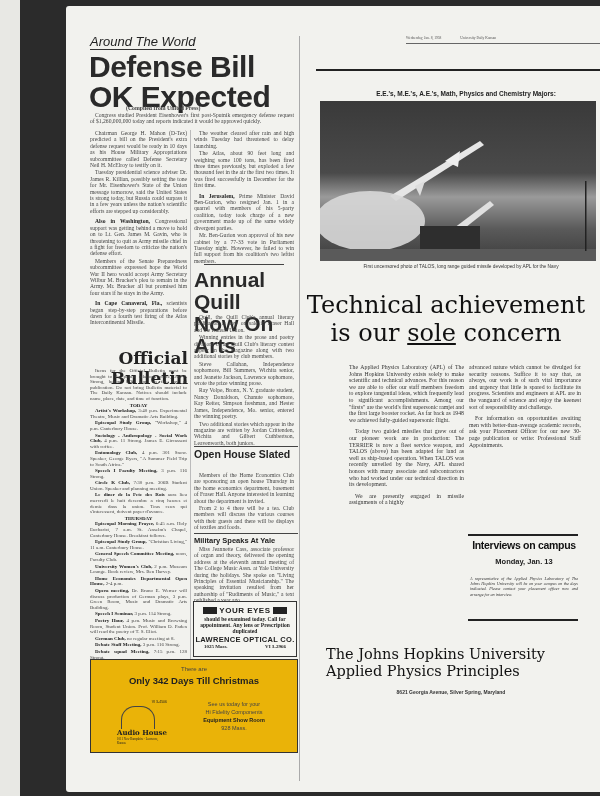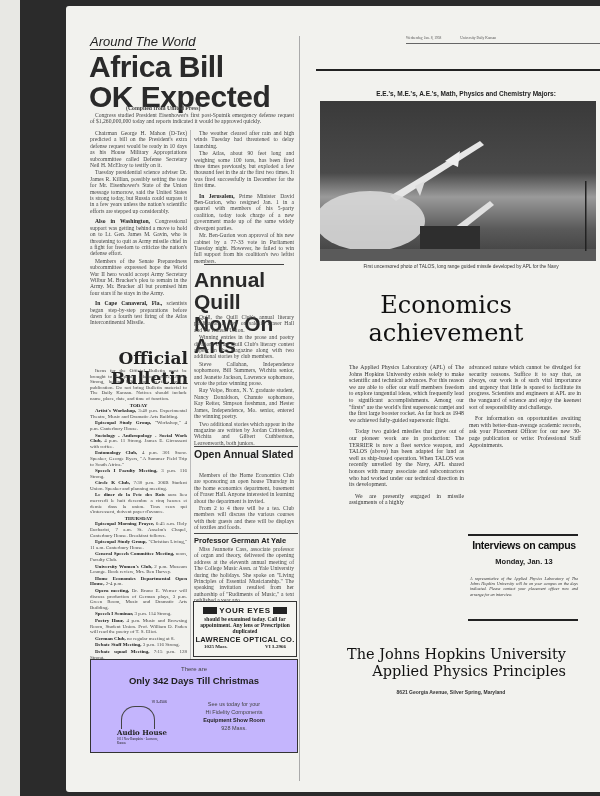--- a/index.html
+++ b/index.html
@@ -36,21 +36,21 @@
     <span>Wednesday, Jan. 8, 1958</span>
     <span style="margin-left:18px;">University Daily Kansan</span>
     <span style="float:right;">Page 5</span>
   </div>
   <div class="abs" style="left:340px;top:37px;width:224px;height:0.8px;background:#666;"></div>
 
   <div class="vline" style="left:233px;top:30px;height:745px;background:#aaa;"></div>
 
   <div class="abs kicker sans" style="left:24px;top:28px;border-bottom:1px solid #333;">Around The World</div>
   <div class="abs big-head sans" style="left:23px;top:46px;">
-    <div>Africa Bill</div>
+    <div>Defense Bill</div>
     <div>OK Expected</div>
   </div>
   <div class="abs" style="left:60px;top:99px;font-size:5.8px;font-weight:bold;color:#444;">(Compiled from United Press)</div>
   <div class="abs body" style="left:24px;top:106px;width:204px;">
       <p>Congress studied President Eisenhower's first post-Sputnik emergency defense request of $1,260,000,000 today and reports indicated it would be approved quickly.</p>
     </div>
 
   <div class="abs body" style="left:24px;top:124px;width:97px;">
     <p>Chairman George H. Mahon (D-Tex) predicted a bill on the President's extra defense request would be ready in 10 days as his House Military Appropriations subcommittee called Defense Secretary Neil H. McElroy to testify on it.</p>
     <p>Tuesday presidential science adviser Dr. James R. Killian, possibly setting the tone for Mr. Eisenhower's State of the Union message tomorrow, said the United States is strong today, but Russia could surpass it in a few years unless the nation's scientific efforts are stepped up considerably.</p>
@@ -105,47 +105,47 @@
   </div>
   <div class="abs body" style="left:128px;top:308px;width:100px;">
     <p>Quill, the Quill Club's annual literary publication is now on sale in Fraser Hall and the Kansas Union.</p>
     <p>Winning entries in the prose and poetry divisions of the Quill Club's literary contest appear in the magazine along with two additional stories by club members.</p>
     <p>Steve Callahan, Independence sophomore, Bill Summers, Wichita senior, and Jeanette Jackson, Lawrence sophomore, wrote the prize winning prose.</p>
     <p>Ray Volpe, Bronx, N. Y. graduate student, Nancy Donaldson, Chanute sophomore, Kay Reiter, Simpson freshman, and Hester James, Independence, Mo. senior, entered the winning poetry.</p>
     <p>Two additional stories which appear in the magazine are written by Jordan Crittenden, Wichita and Gilbert Cuthbertson, Leavenworth, both juniors.</p>
   </div>
 
   <div class="abs mid-head sans" style="left:128px;top:440px;width:104px;border-top:1px solid #444;padding-top:2px;">
-    <div>Open Annual Slated</div>
+    <div>Open House Slated</div>
   </div>
   <div class="abs body" style="left:128px;top:466px;width:100px;">
     <p>Members of the Home Economics Club are sponsoring an open house Thursday in the home economics department, basement of Fraser Hall. Anyone interested in learning about the department is invited.</p>
     <p>From 2 to 4 there will be a tea. Club members will discuss the various courses with their guests and there will be displays of textiles and foods.</p>
   </div>
 
-  <div class="abs sans" style="left:128px;top:527px;width:104px;font-size:7.5px;font-weight:bold;color:#222;border-top:1px solid #444;padding-top:2px;">Professor German At Yale</div>
+  <div class="abs sans" style="left:128px;top:527px;width:104px;font-size:7.5px;font-weight:bold;color:#222;border-top:1px solid #444;padding-top:2px;">Military Speaks At Yale</div>
   <div class="abs body" style="left:128px;top:540px;width:100px;">
     <p>Miss Jeannette Cass, associate professor of organ and theory, delivered the opening address at the eleventh annual meeting of The College Music Assn. at Yale University during the holidays. She spoke on "Living Principles of Essential Musicianship." The speaking invitation resulted from her authorship of "Rudiments of Music," a text published a year ago.</p>
   </div>
 
   <div class="abs box" style="left:127px;top:595px;width:102px;height:54px;background:#f5f5f1;">
     <div class="sans" style="text-align:center;margin-top:4px;font-size:8px;font-weight:bold;letter-spacing:0.5px;">
       <span style="display:inline-block;width:14px;height:7px;background:#222;vertical-align:middle;"></span>
       <span>YOUR EYES</span>
       <span style="display:inline-block;width:14px;height:7px;background:#222;vertical-align:middle;"></span>
     </div>
     <div style="text-align:center;font-size:5.5px;line-height:6px;font-weight:bold;padding:1px 4px;">should be examined today. Call for appointment. Any lens or Prescription duplicated</div>
     <div class="sans" style="text-align:center;font-size:7.5px;font-weight:bold;letter-spacing:0.3px;">LAWRENCE OPTICAL CO.</div>
     <div style="font-size:5px;font-weight:bold;padding:0 10px;">
       <span>1025 Mass.</span>
       <span style="float:right;">VI 3-2966</span>
     </div>
   </div>
 
-  <div class="abs box" style="left:24px;top:653px;width:206px;height:92px;background:#c4b5fd;">
+  <div class="abs box" style="left:24px;top:653px;width:206px;height:92px;background:#eab308;">
     <div class="sans" style="text-align:center;margin-top:6px;font-size:6px;color:#444;">There are</div>
     <div class="sans" style="text-align:center;margin-top:3px;font-size:9.5px;font-weight:bold;">Only 342 Days Till Christmas</div>
     <div class="abs" style="left:26px;top:40px;width:50px;height:45px;">
       <div class="sans" style="font-size:3.5px;text-align:right;">VI 3-4506</div>
       <div style="position:absolute;left:4px;top:6px;width:32px;height:22px;border:1px solid #444;border-bottom:none;border-radius:14px 14px 0 0;"></div>
       <div style="position:absolute;left:0px;top:28px;font-family:'DejaVu Serif',serif;font-size:7px;font-weight:bold;">Audio House</div>
       <div style="position:absolute;left:0px;top:37px;font-size:3px;width:50px;">1011 New Hampshire · Lawrence, Kansas</div>
     </div>
     <div class="abs sans" style="left:88px;top:40px;width:110px;text-align:center;font-size:5.5px;line-height:8px;color:#444;">
       <div>See us today for your</div>
@@ -166,38 +166,39 @@
       <ellipse cx="50" cy="120" rx="55" ry="30" fill="#d8d8d8" opacity="0.9"></ellipse>
       <polygon points="130,130 170,100 174,104 136,134" fill="#e0e0e0"></polygon>
       <rect x="100" y="125" width="60" height="25" fill="#2e2e2e"></rect>
       <rect x="0" y="148" width="276" height="12" fill="#5a5a5a"></rect>
       <rect x="265" y="80" width="1.5" height="70" fill="#222"></rect>
     </svg>
   </div>
   <div class="abs sans" style="left:255px;top:258px;width:280px;text-align:center;font-size:4.8px;color:#333;">First uncensored photo of TALOS, long range guided missile developed by APL for the Navy</div>
 
   <div class="abs tech-head" style="left:240px;top:285px;width:280px;">
-    <div>Economics achievement</div>
+    <div>Technical achievement</div>
+    <div><span>is our </span><span style="text-decoration:underline;">sole</span><span> concern</span></div>
   </div>
 
   <div class="abs apl" style="left:283px;top:358px;width:115px;">
     <p style="text-indent:0;">The Applied Physics Laboratory (APL) of The Johns Hopkins University exists solely to make scientific and technical advances. For this reason we are able to offer our staff members freedom to explore tangential ideas, which frequently lead to significant accomplishments. Among our "firsts" are the world's first supersonic ramjet and the first large booster rocket. As far back as 1948 we achieved fully-guided supersonic flight.</p>
     <p>Today two guided missiles that grew out of our pioneer work are in production: The TERRIER is now a fleet service weapon, and TALOS (above) has been adapted for land as well as ship-based operation. When TALOS was recently unveiled by the Navy, APL shared honors with many associate and subcontractors who had worked under our technical direction in its development.</p>
     <p>We are presently engaged in missile assignments of a highly</p>
   </div>
   <div class="abs apl" style="left:403px;top:358px;width:112px;">
     <p style="text-indent:0;">advanced nature which cannot be divulged for security reasons. Suffice it to say that, as always, our work is of such vital importance and urgency that little is spared to facilitate its progress. Scientists and engineers at APL are in the vanguard of science and enjoy the keenest sort of responsibility and challenge.</p>
     <p>For information on opportunities awaiting men with better-than-average academic records, ask your Placement Officer for our new 30-page publication or write: Professional Staff Appointments.</p>
   </div>
 
   <div class="hline" style="left:402px;top:528px;width:110px;height:1.5px;"></div>
   <div class="abs sans" style="left:402px;top:533px;width:112px;text-align:center;font-size:10.5px;font-weight:bold;color:#111;letter-spacing:-0.3px;">Interviews on campus</div>
   <div class="abs sans" style="left:402px;top:551px;width:112px;text-align:center;font-size:7.5px;font-weight:bold;color:#222;">Monday, Jan. 13</div>
   <div class="abs" style="left:404px;top:570px;width:108px;font-size:4.2px;line-height:5.2px;font-style:italic;text-align:justify;color:#333;">A representative of the Applied Physics Laboratory of The Johns Hopkins University will be on your campus on the days indicated. Please contact your placement officer now and arrange for an interview.</div>
   <div class="hline" style="left:402px;top:613px;width:110px;height:1.5px;"></div>
 
-  <div class="abs" style="left:260px;top:640px;width:240px;text-align:right;font-family:'DejaVu Serif',serif;font-size:14.5px;line-height:17px;color:#111;">
+  <div class="abs" style="left:260px;top:640px;width:240px;text-align:left;font-family:'DejaVu Serif',serif;font-size:14.5px;line-height:17px;color:#111;">
     <div>The Johns Hopkins University</div>
     <div>Applied Physics Principles</div>
   </div>
   <div class="abs sans" style="left:270px;top:683px;width:230px;text-align:center;font-size:5px;font-weight:bold;color:#333;">8621 Georgia Avenue, Silver Spring, Maryland</div>
 
 </div>
 
 </body></html>

